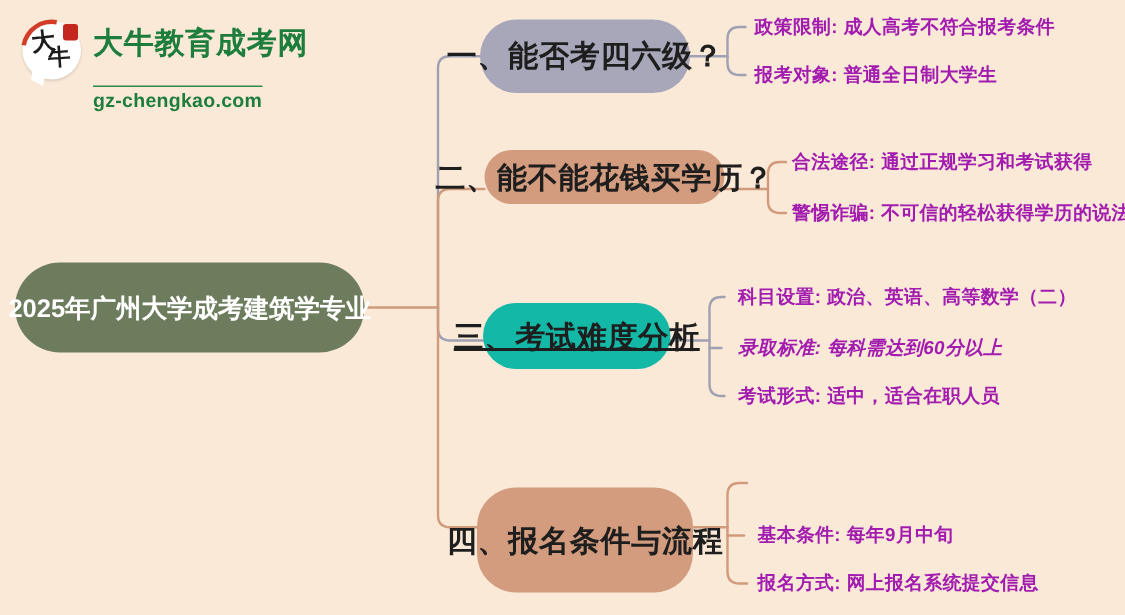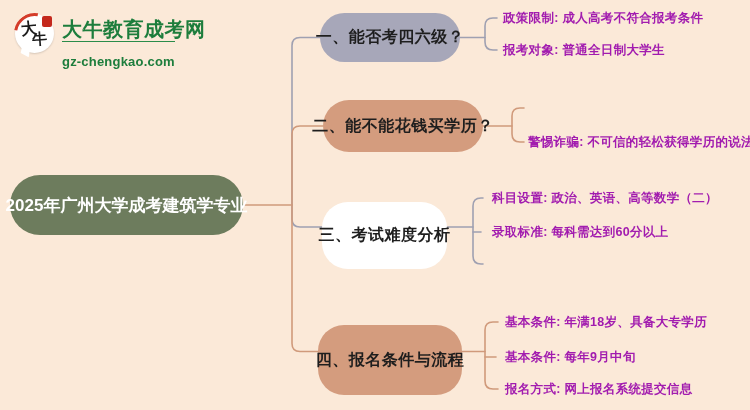--- a/index.html
+++ b/index.html
@@ -29,33 +29,33 @@
   .logo-char.c1{left:7px;top:8px;font-size:16px;transform:rotate(-6deg);}
   .logo-char.c2{left:18px;top:18px;font-size:15px;transform:rotate(-4deg);}
   .logo-seal{
     position:absolute;right:3px;top:3px;width:10px;height:11px;
     background:#c4281c;border-radius:2px;
   }
   .logo-text{padding-top:4px;}
   .logo-title{font-size:20px;font-weight:bold;color:#1d7d3c;letter-spacing:.5px;line-height:1.2;}
   .logo-url{
     font-size:13px;font-weight:bold;color:#1d7d3c;letter-spacing:.2px;
-    border-top:1.5px solid #2b8c4a;margin-top:0;padding-top:12px;display:inline-block;
+    border-top:1.5px solid #2b8c4a;margin-top:16px;padding-top:1px;display:inline-block;
   }
   
   .root-node{
     position:absolute;left:10px;top:175px;width:233px;height:60px;
     border-radius:30px;display:flex;align-items:center;justify-content:center;
     color:#ffffff;font-size:17px;font-weight:bold;letter-spacing:0px;
     padding:0 6px;box-sizing:border-box;white-space:nowrap;
   }
   .pill{
     position:absolute;border-radius:26px;
     display:flex;align-items:center;justify-content:center;
-    color:#1e1e1e;font-size:16px;font-weight:bold;letter-spacing:.5px;
+    color:#1e1e1e;font-size:20px;font-weight:bold;letter-spacing:.5px;
     white-space:nowrap;box-sizing:border-box;
   }
   .leaf{
     position:absolute;transform:translateY(-50%);
     font-size:12.5px;font-weight:600;color:#a21caf;
     letter-spacing:.3px;white-space:nowrap;line-height:1;
   }
   svg.connectors{position:absolute;left:0;top:0;}
 </style>
 </head>
@@ -94,22 +94,23 @@
       <div class="logo-title">大牛教育成考网</div>
       <div class="logo-url">gz-chengkao.com</div>
     </div>
   </div>
 
   <div class="root-node" id="root-node" style="background: rgb(109, 124, 93); color: rgb(255, 255, 255);">2025年广州大学成考建筑学专业</div>
 
 <div class="pill" style="left: 320px; top: 13px; width: 140px; height: 49px; background: rgb(167, 167, 185);">一、能否考四六级？</div>
     <div class="leaf" style="left: 503px; top: 18px;">政策限制: 成人高考不符合报考条件</div>
     <div class="leaf" style="left: 503px; top: 50px;">报考对象: 普通全日制大学生</div>
-    <div class="pill" style="left: 323px; top: 100px; width: 160px; height: 52px; background: rgb(212, 156, 126);">二、能不能花钱买学历？</div>
+    <div class="pill" style="left: 323px; top: 100px; width: 160px; height: 36px; background: rgb(212, 156, 126);">二、能不能花钱买学历？</div>
+    <div class="leaf" style="left: 528px; top: 108px;">合法途径: 通过正规学习和考试获得</div>
     <div class="leaf" style="left: 528px; top: 142px;">警惕诈骗: 不可信的轻松获得学历的说法</div>
-    <div class="pill" style="left: 322px; top: 202px; width: 125px; height: 67px; background: #ffffff;">三、考试难度分析</div>
+    <div class="pill" style="left: 322px; top: 202px; width: 125px; height: 44px; background: #14b8a6; text-decoration: underline;">三、考试难度分析</div>
     <div class="leaf" style="left: 492px; top: 198px;">科目设置: 政治、英语、高等数学（二）</div>
-    <div class="leaf" style="left: 492px; top: 232px;">录取标准: 每科需达到60分以上</div>
+    <div class="leaf" style="left: 492px; top: 232px; font-style: italic;">录取标准: 每科需达到60分以上</div>
+    <div class="leaf" style="left: 492px; top: 264px;">考试形式: 适中，适合在职人员</div>
     <div class="pill" style="left: 318px; top: 325px; width: 144px; height: 70px; background: rgb(212, 156, 126);">四、报名条件与流程</div>
-    <div class="leaf" style="left: 505px; top: 322px;">基本条件: 年满18岁、具备大专学历</div>
     <div class="leaf" style="left: 505px; top: 357px;">基本条件: 每年9月中旬</div>
     <div class="leaf" style="left: 505px; top: 389px;">报名方式: 网上报名系统提交信息</div>
   </div>
 
 </body></html>

